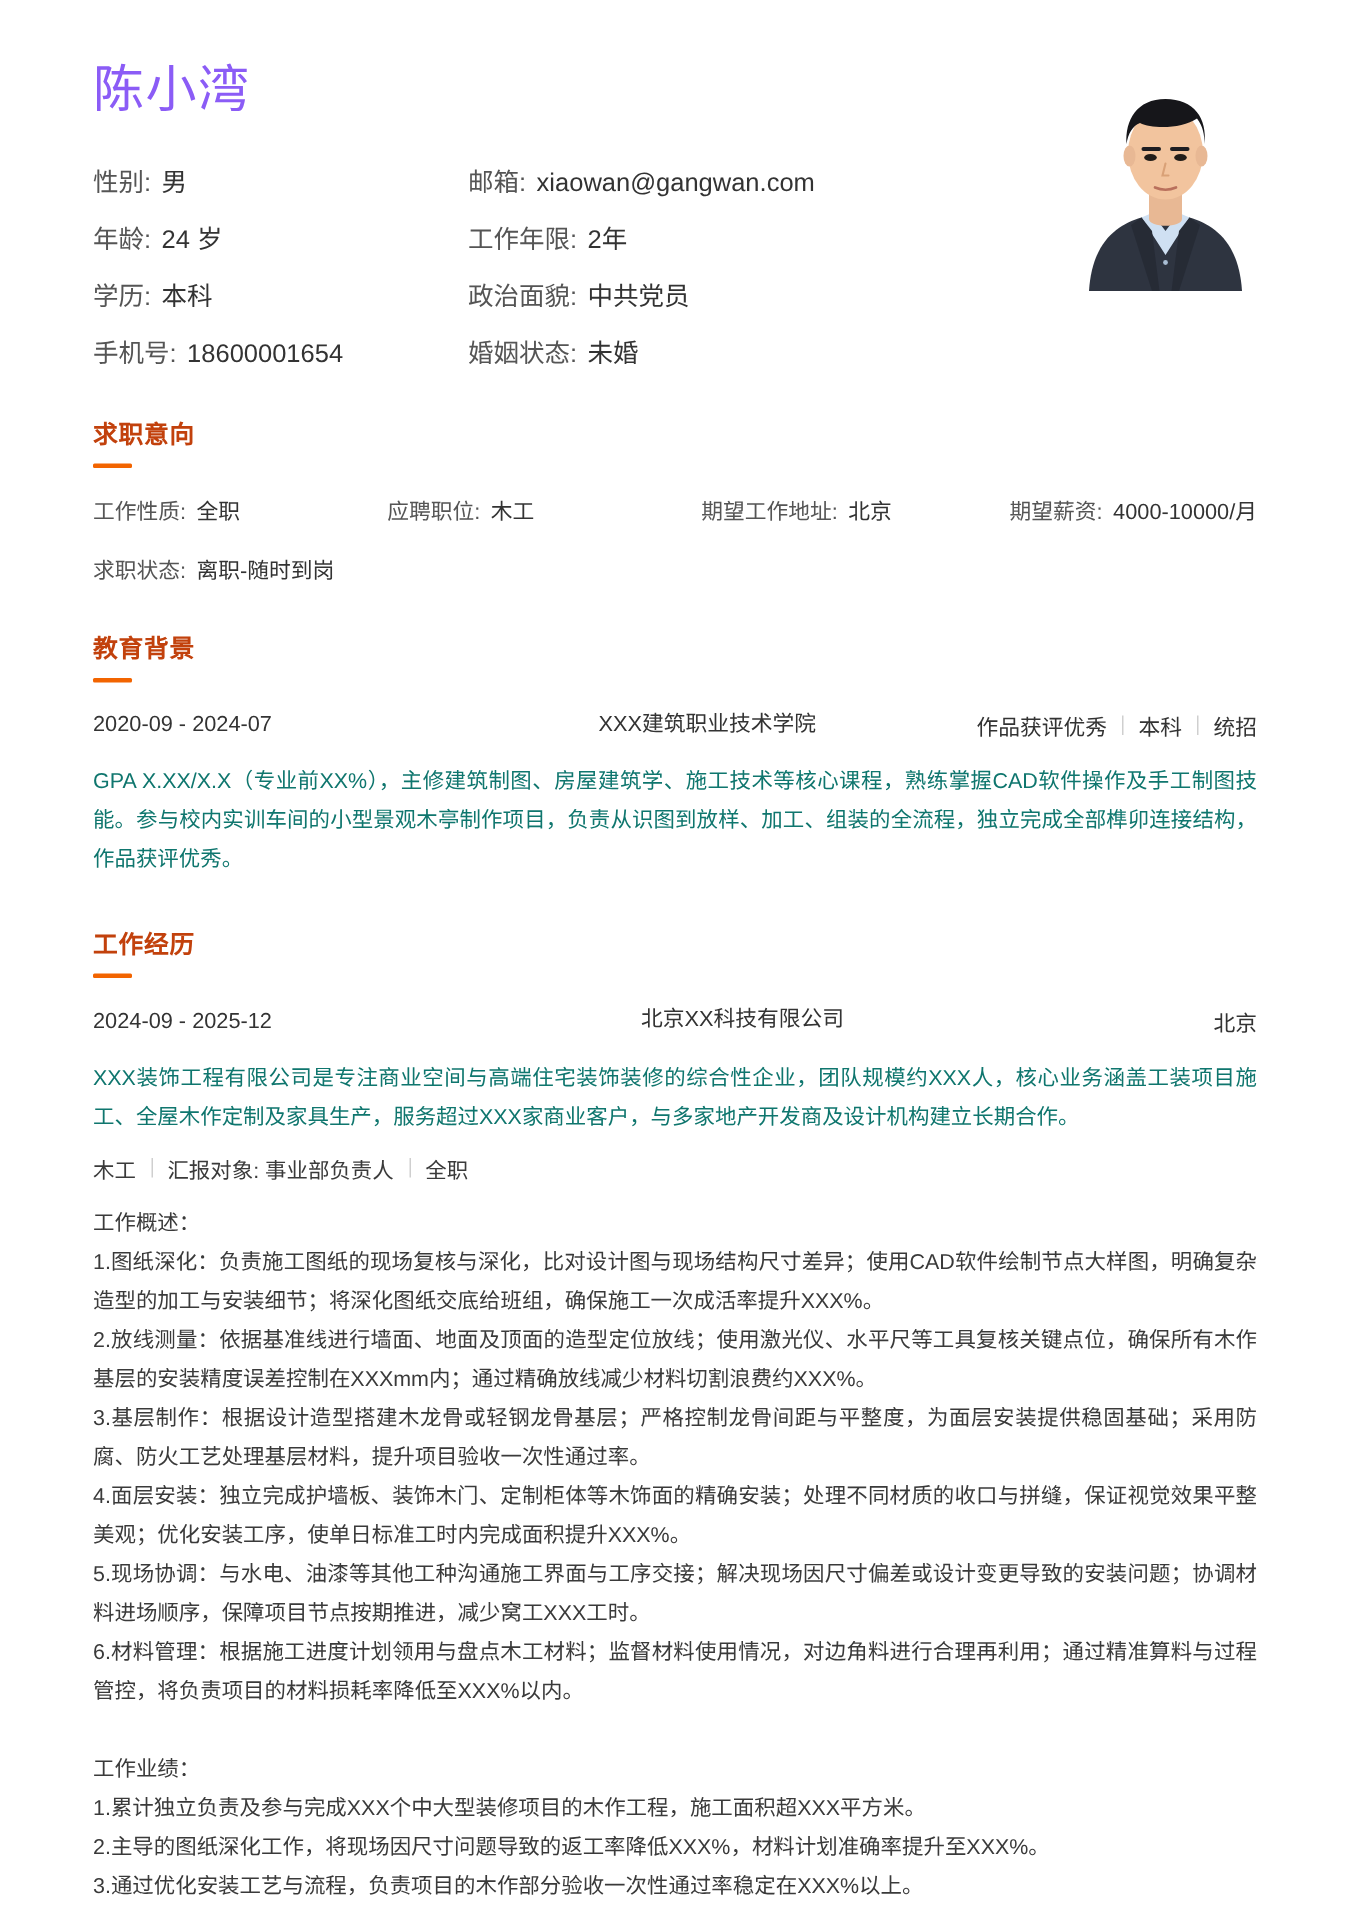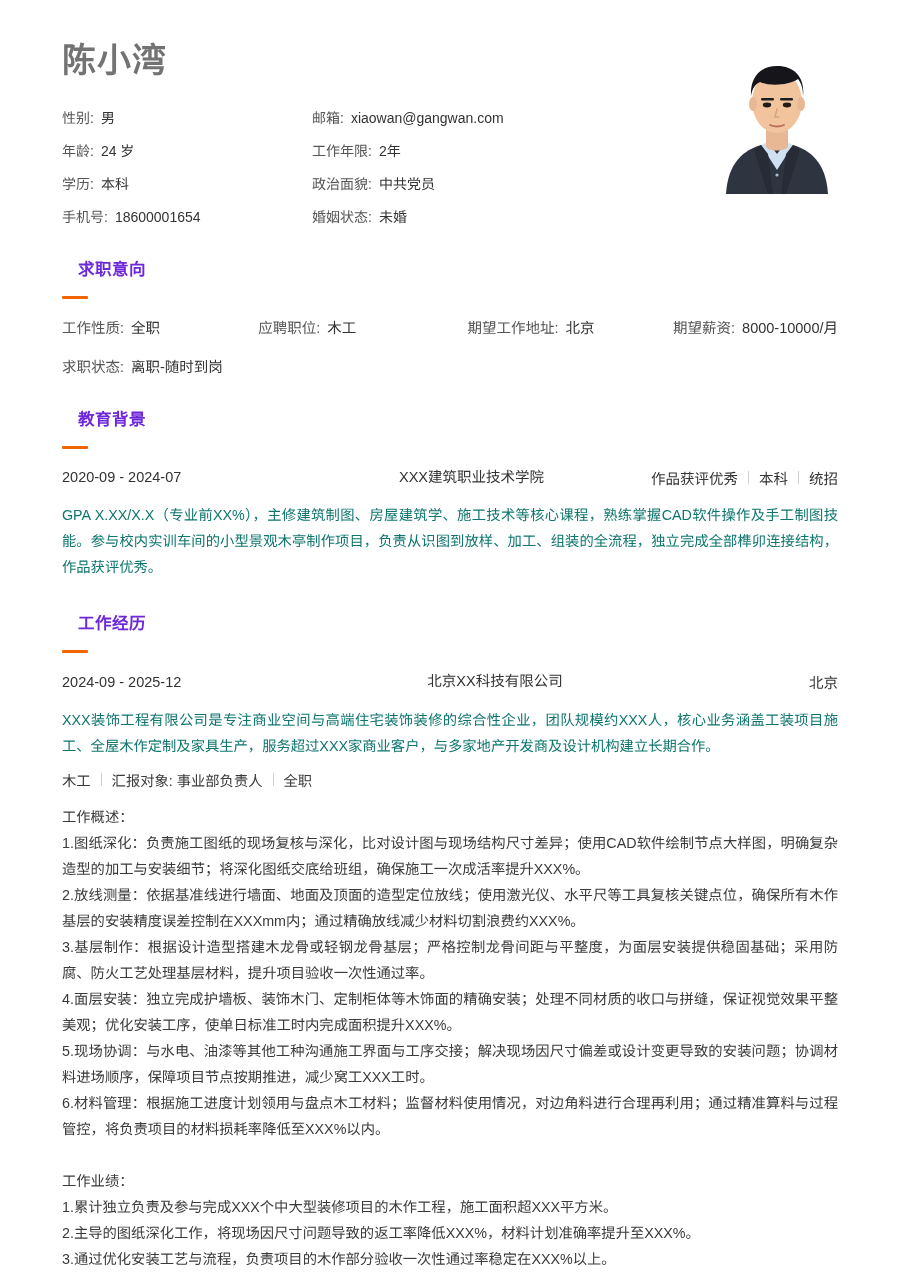--- a/index.html
+++ b/index.html
@@ -26,32 +26,32 @@
   
   .header {
     display: flex;
     justify-content: space-between;
     align-items: flex-start;
     padding-top: 8px;
   }
   .header-left { flex: 1 1 auto; padding-top: 2px; }
   .name {
     font-size: 34px;
-    font-weight: bold;
-    color: #737373;
+    font-weight: normal;
+    color: #8b5cf6;
     letter-spacing: 1px;
     line-height: 1.2;
     margin: 0 0 26px 0;
   }
   .info-grid {
     display: grid;
     grid-template-columns: 250px auto;
     row-gap: 13px;
     column-gap: 0px;
-    font-size: 14px;
+    font-size: 17px;
   }
   .info-item { display: flex; align-items: baseline; white-space: nowrap; }
   .info-label { color: #555555; margin-right: 7px; }
   .info-value { color: #333333; }
 
   .photo-wrap {
     width: 122px;
     height: 152px;
     flex: 0 0 auto;
     margin-top: 4px;
@@ -59,23 +59,23 @@
     overflow: hidden;
     position: relative;
   }
   .photo-wrap svg { display: block; width: 100%; height: 100%; }
 
   
   .section { margin-top: 30px; }
   .section-title {
     font-size: 16.5px;
     font-weight: bold;
-    color: #6d28d9;
+    color: #c2410c;
     letter-spacing: 0.5px;
-    margin: 16px;
+    margin: 0;
   }
   .section-rule {
     width: 26px;
     height: 3px;
     background: #f26400;
     margin: 9px 0 0 0;
     border-radius: 1px;
   }
   .section-body { margin-top: 17px; }
 
@@ -249,21 +249,21 @@
         <div class="intent-cell c2">
           <span class="intent-label">应聘职位:</span>
           <span class="intent-value">木工</span>
         </div>
         <div class="intent-cell c3">
           <span class="intent-label">期望工作地址:</span>
           <span class="intent-value">北京</span>
         </div>
         <div class="intent-cell c4">
           <span class="intent-label">期望薪资:</span>
-          <span class="intent-value">8000-10000/月</span>
+          <span class="intent-value">4000-10000/月</span>
         </div>
       </div>
 
       <div class="intent-row second">
         <div class="intent-cell c1">
           <span class="intent-label">求职状态:</span>
           <span class="intent-value">离职-随时到岗</span>
         </div>
       </div>
 

